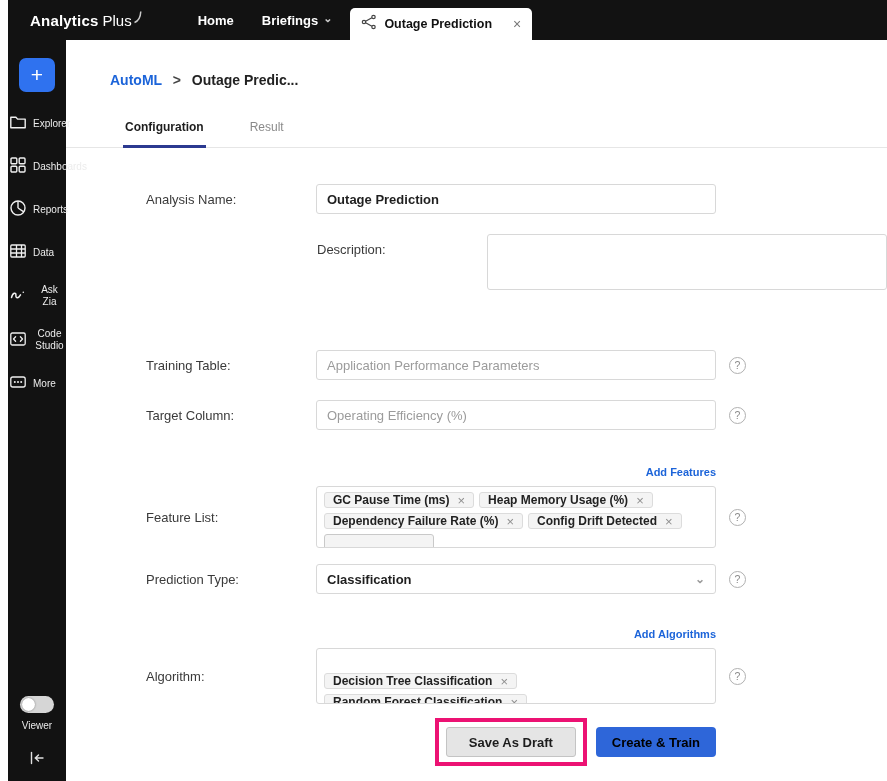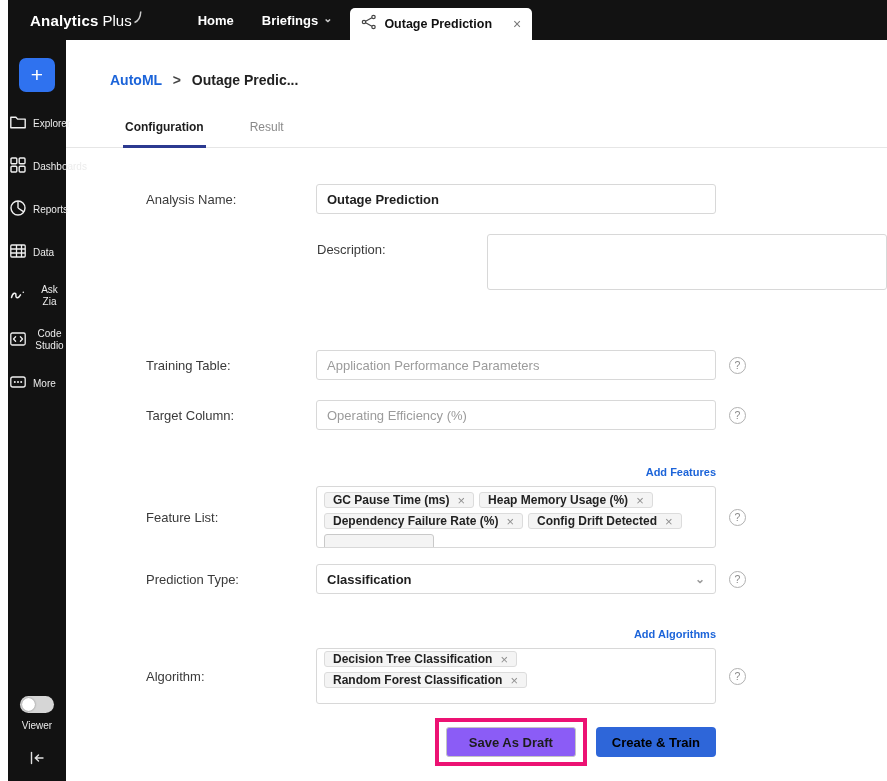--- a/index.html
+++ b/index.html
@@ -62,33 +62,33 @@
                                font-family:inherit; background:#fff; }
   input.txt { height:30px; padding:0 10px; font-size:13px; color:#1f1f1f; font-weight:600; outline:none; }
   input.txt::placeholder { color:#9b9b9b; font-weight:400; }
   textarea.txt { height:56px; resize:none; padding:6px 10px; font-size:13px; color:#1f1f1f; outline:none; }
   .help { width:17px; height:17px; border-radius:50%; border:1px solid #b0b0b0; color:#8a8a8a; font-size:10.5px;
           display:flex; align-items:center; justify-content:center; margin-left:13px; flex:0 0 auto; cursor:pointer; }
   .link-row { width:400px; margin-left:170px; text-align:right; margin-bottom:6px; }
   .link { color:#1c64d9; font-size:11px; font-weight:700; cursor:pointer; }
   .chipbox.wrap { padding:5px 7px; display:flex; flex-wrap:wrap; gap:5px; align-content:flex-start;
                   height:62px; overflow:hidden; }
-  .chipbox.col { padding:2px 7px 5px; display:flex; flex-direction:column; align-items:flex-start; gap:5px; height:56px; overflow:hidden; }
+  .chipbox.col { padding:24px 7px 5px; display:flex; flex-direction:column; align-items:flex-start; gap:5px; height:56px; overflow:hidden; }
   .chips-wrap { display:contents; }
   .chip { display:inline-flex; align-items:center; gap:8px; background:#f4f4f4; border:1px solid #dcdcdc;
           border-radius:3px; padding:0 8px; height:16px; font-size:12px; font-weight:600; color:#222; white-space:nowrap; }
   .chip-x { color:#8f8f8f; font-size:13px; font-weight:400; cursor:pointer; }
   .clipped-chip { flex:0 0 110px; height:18px; background:#f4f4f4; border:1px solid #c9c9c9; border-radius:3px; }
   .selectbox { height:30px; display:flex; align-items:center; justify-content:space-between; padding:0 10px;
                font-size:13px; color:#1f1f1f; font-weight:600; cursor:pointer; }
   .sel-caret { color:#9a9a9a; font-size:12px; }
   .btn-row { width:400px; margin-left:170px; display:flex; justify-content:flex-end; align-items:center;
              gap:9px; margin-top:14px; }
   .hl-box { border:4px solid #ec1273; padding:5px 7px; display:inline-flex; }
-  .btn-secondary { height:30px; padding:0 22px; background:#8b5cf6; border:1px solid #c4c4c4; border-radius:3px;
+  .btn-secondary { height:30px; padding:0 22px; background:#e5e5e5; border:1px solid #c4c4c4; border-radius:3px;
                    font-size:13px; font-weight:700; color:#1d1d1d; cursor:pointer; font-family:inherit; }
   .btn-primary { height:30px; padding:0 16px; background:#2e66d9; border:none; border-radius:4px;
                  font-size:13px; font-weight:600; color:#000000; cursor:pointer; font-family:inherit; }
 </style>
 </head>
 <body>
 
 <div class="left-strip"></div>
 
 <header class="topbar">

